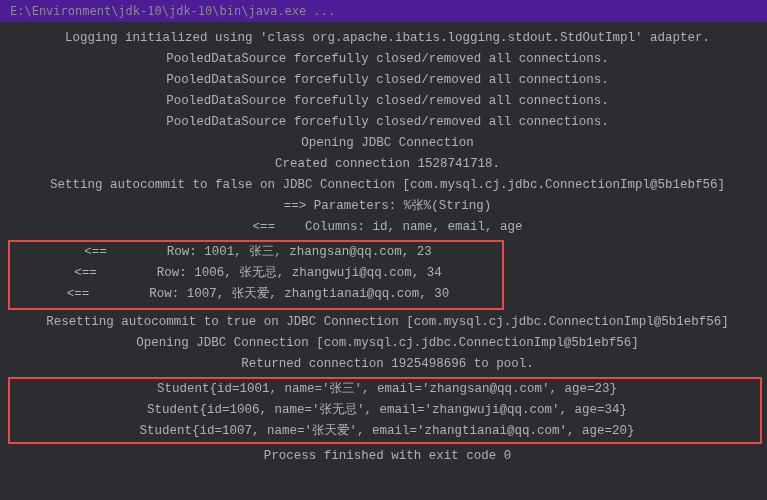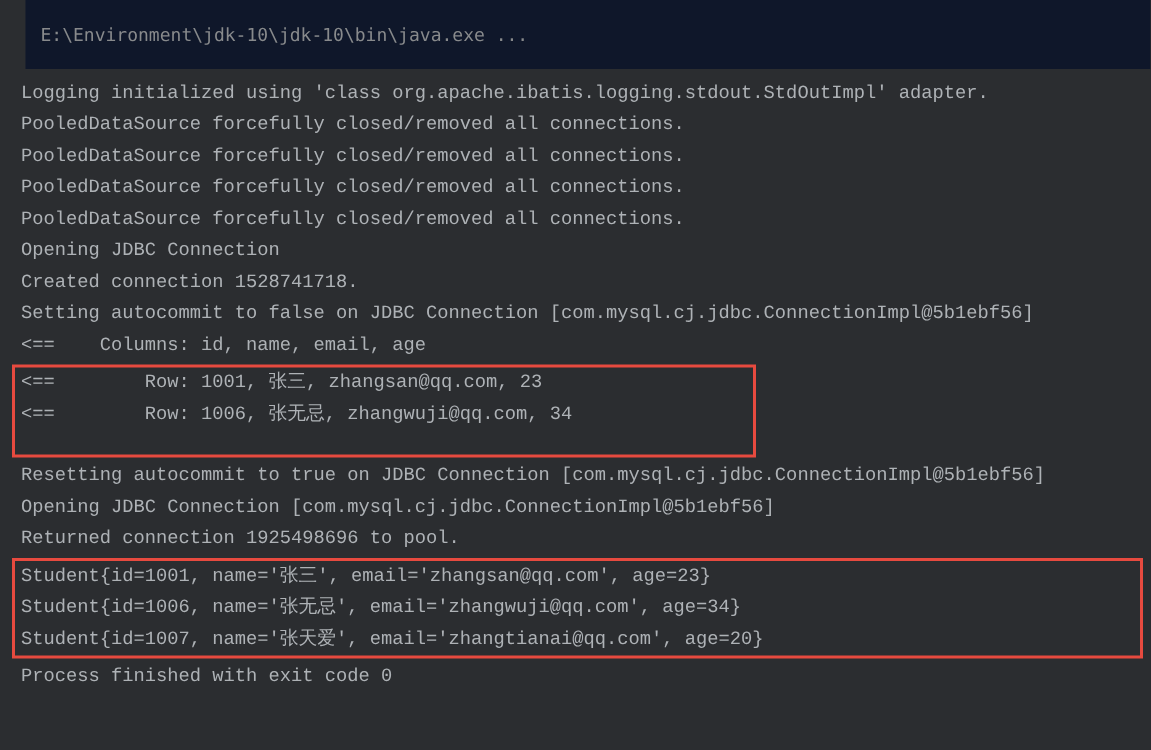--- a/index.html
+++ b/index.html
@@ -7,39 +7,39 @@
     padding: 0;
     width: 767px;
     height: 500px;
     background: #2b2d30;
     font-family: Consolas, "Courier New", monospace;
     font-size: 12.5px;
     color: #aeb2b6;
     overflow: hidden;
   }
   .titlebar {
-    background: #0f172a;
+    background: #4c1d95;
     color: #888a8c;
-    padding: 16px 10px;
+    padding: 4px 10px;
     font-size: 12px;
     font-family: Consolas, monospace;
     white-space: pre;
-    margin-left: 17px;
   }
   .console {
     padding: 6px 6px 10px 14px;
     line-height: 21px;
   }
   .line {
     white-space: pre;
+    text-align: center;
   }
   .highlight-box {
     border: 2px solid #e74a3f;
     margin: 2px 0 2px -6px;
-    padding: 0 0 16px 4px;
+    padding: 0 0 3px 4px;
     width: 488px;
   }
   .highlight-box-wide {
     border: 2px solid #e74a3f;
     margin: 2px 0 2px -6px;
     padding: 0 0 0 4px;
     width: 746px;
   }
   .lines-group .line,
   .highlight-box .line,
@@ -54,26 +54,28 @@
 
   <div class="lines-group">
     <div class="line">Logging initialized using 'class org.apache.ibatis.logging.stdout.StdOutImpl' adapter.</div>
     <div class="line">PooledDataSource forcefully closed/removed all connections.</div>
     <div class="line">PooledDataSource forcefully closed/removed all connections.</div>
     <div class="line">PooledDataSource forcefully closed/removed all connections.</div>
     <div class="line">PooledDataSource forcefully closed/removed all connections.</div>
     <div class="line">Opening JDBC Connection</div>
     <div class="line">Created connection 1528741718.</div>
     <div class="line">Setting autocommit to false on JDBC Connection [com.mysql.cj.jdbc.ConnectionImpl@5b1ebf56]</div>
+    <div class="line">==&gt; Parameters: %张%(String)</div>
     <div class="line">&lt;==    Columns: id, name, email, age</div>
   </div>
 
   <div class="highlight-box">
     <div class="line">&lt;==        Row: 1001, 张三, zhangsan@qq.com, 23</div>
     <div class="line">&lt;==        Row: 1006, 张无忌, zhangwuji@qq.com, 34</div>
+    <div class="line">&lt;==        Row: 1007, 张天爱, zhangtianai@qq.com, 30</div>
   </div>
 
   <div class="lines-group">
     <div class="line">Resetting autocommit to true on JDBC Connection [com.mysql.cj.jdbc.ConnectionImpl@5b1ebf56]</div>
     <div class="line">Opening JDBC Connection [com.mysql.cj.jdbc.ConnectionImpl@5b1ebf56]</div>
     <div class="line">Returned connection 1925498696 to pool.</div>
   </div>
 
   <div class="highlight-box-wide">
     <div class="line">Student{id=1001, name='张三', email='zhangsan@qq.com', age=23}</div>

